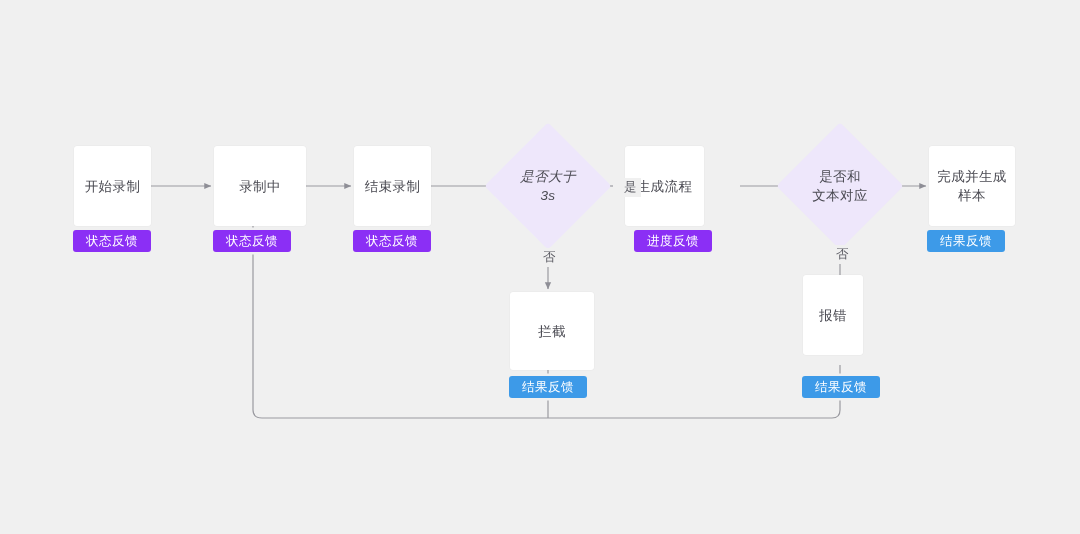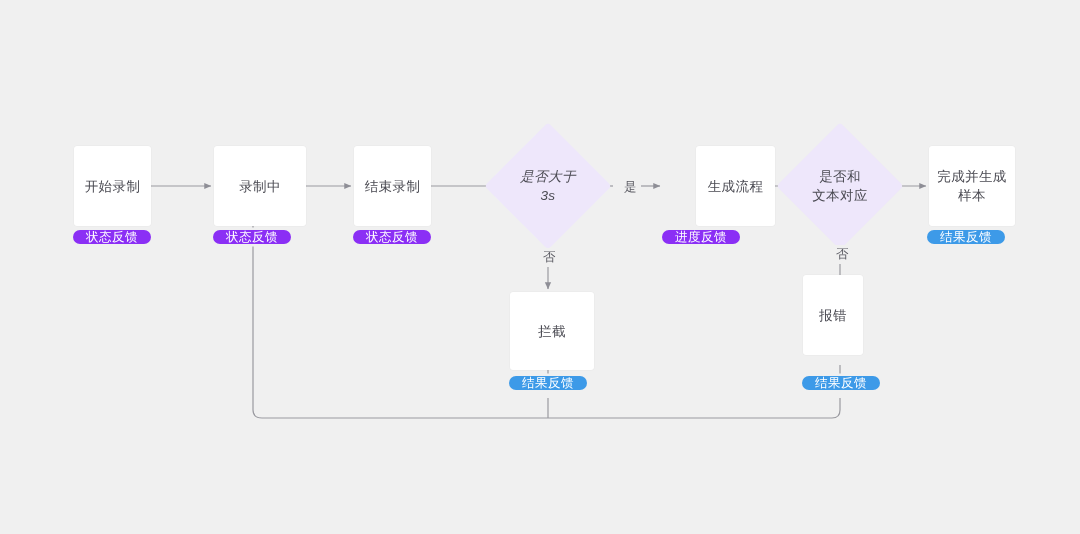--- a/index.html
+++ b/index.html
@@ -63,22 +63,22 @@
   }
   .badge {
     position: absolute;
     box-sizing: border-box;
     display: flex;
     align-items: center;
     justify-content: center;
     color: #ffffff;
     font-size: 12.5px;
     letter-spacing: 0.5px;
-    border-radius: 8px;
-    height: 14px;
+    border-radius: 3px;
+    height: 22px;
     z-index: 4;
     box-shadow: 0 0 0 2.5px #f0f0f0;
   }
   .badge.purple { background: #8b2ff5; }
   .badge.blue   { background: #3d9ae8; text-align: right; }
   .edge-label {
     position: absolute;
     color: #5a5a62;
     font-size: 12.5px;
     letter-spacing: 0.4px;
@@ -147,21 +147,21 @@
   <div class="node box" style="left:354px; top:146px;  width:77px;  height:80px;">
     <span>结束录制</span>
   </div>
 
   <div class="node diamond" style="left:503px; top:141px; width:90px; height:90px;font-style:italic;">
     <span class="diamond-shape"></span>
     <span class="diamond-label">是否大于
 3s</span>
   </div>
 
-  <div class="node box" style="left:696px; top:146px;  width:79px;  height:80px;">
+  <div class="node box" style="left:625px; top:146px;  width:79px;  height:80px;">
     <span>生成流程</span>
   </div>
 
   <div class="node diamond" style="left:795px; top:141px; width:90px; height:90px;">
     <span class="diamond-shape"></span>
     <span class="diamond-label">是否和
 文本对应</span>
   </div>
 
   <div class="node box" style="left:929px; top:146px;  width:86px;  height:80px;">
@@ -179,21 +179,21 @@
 
   <div class="badge purple" style="left:73px;  top:230px; width:78px;">
     <span>状态反馈</span>
   </div>
   <div class="badge purple" style="left:213px; top:230px; width:78px;">
     <span>状态反馈</span>
   </div>
   <div class="badge purple" style="left:353px; top:230px; width:78px;">
     <span>状态反馈</span>
   </div>
-  <div class="badge purple" style="left:662px; top:230px; width:78px;">
+  <div class="badge purple" style="left:634px; top:230px; width:78px;">
     <span>进度反馈</span>
   </div>
   <div class="badge blue" style="left:927px; top:230px; width:78px;">
     <span>结果反馈</span>
   </div>
   <div class="badge blue" style="left:509px; top:376px; width:78px;">
     <span>结果反馈</span>
   </div>
   <div class="badge blue" style="left:802px; top:376px; width:78px;">
     <span>结果反馈</span>

